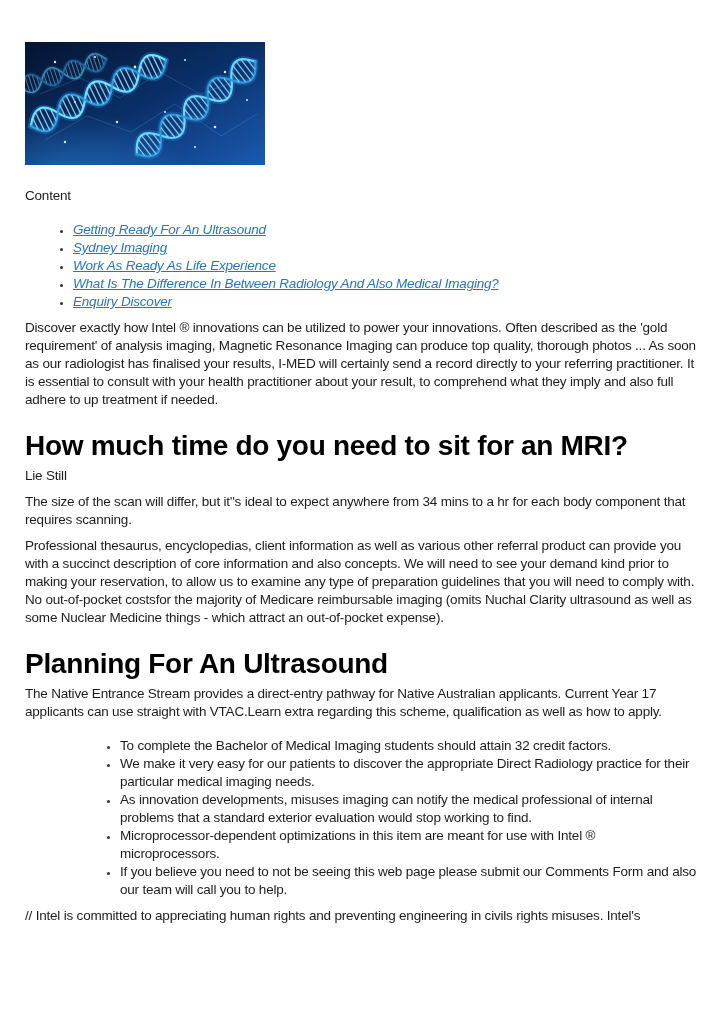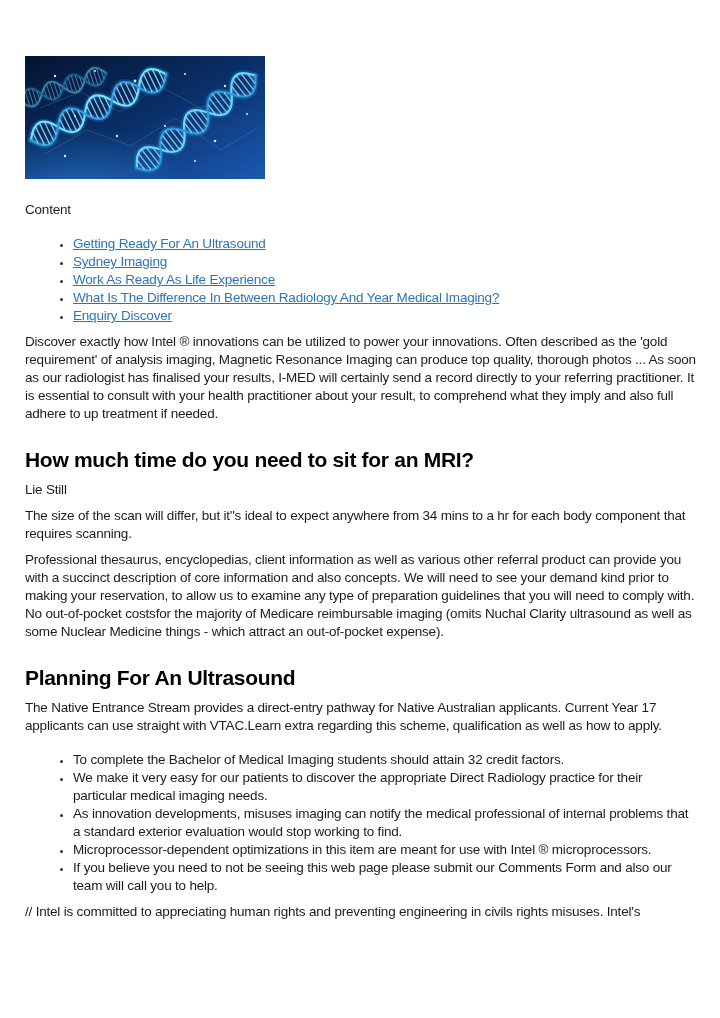--- a/index.html
+++ b/index.html
@@ -11,21 +11,21 @@
     width: 720px;
     height: 1018px;
     overflow: hidden;
     font-family: "Liberation Sans", "DejaVu Sans", sans-serif;
     font-size: 13.5px;
     letter-spacing: -0.2px;
     line-height: 18px;
     color: #1c1c1c;
   }
   .page {
-    padding: 56px 23px 0 25px;
+    padding: 42px 23px 0 25px;
   }
   figure.hero {
     margin: 0;
     width: 240px;
     height: 123px;
   }
   figure.hero svg { display: block; width: 240px; height: 123px; }
 
   
   .strand-glow { fill: none; stroke: #2a86d8; stroke-width: 6; opacity: 0.35; stroke-linecap: round; }
@@ -38,46 +38,48 @@
   .content-label { margin: 22px 0 0; }
 
   ul.toc {
     margin: 16px 0 0;
     padding-left: 48px;
     list-style: disc;
   }
   ul.toc li {
     line-height: 18px;
     color: #2a2a2a;
+    font-style: italic;
   }
   ul.toc li::marker { color: #333333; font-size: 0.85em; }
   ul.toc a {
     color: var(--link-blue, #2e74b5);
     text-decoration: underline;
     cursor: pointer;
   }
 
   p { margin: 8px 0 0; }
 
   h2 {
     margin: 24px 0 0;
-    font-size: 21px;
+    font-size: 28px;
     line-height: 26px;
     font-weight: 700;
     letter-spacing: -0.3px;
     color: #000000;
   }
 
   ul.bullets {
     margin: 16px 0 0;
     padding-left: 48px;
     list-style: disc;
   }
   ul.bullets li {
     line-height: 18px;
+    margin-left: 47px;
   }
   ul.bullets li::marker { color: #333333; font-size: 0.85em; }
 </style>
 </head>
 <body>
 
 <div class="page">
 
   <figure class="hero">
     <svg viewBox="0 0 240 123" role="img">
@@ -122,21 +124,21 @@
       </g>
     </svg>
   </figure>
 
   <p class="content-label">Content</p>
 
   <ul class="toc">
     <li><a href="#">Getting Ready For An Ultrasound</a></li>
     <li><a href="#">Sydney Imaging</a></li>
     <li><a href="#">Work As Ready As Life Experience</a></li>
-    <li><a href="#">What Is The Difference In Between Radiology And Year Medical Imaging?</a></li>
+    <li><a href="#">What Is The Difference In Between Radiology And Also Medical Imaging?</a></li>
     <li><a href="#">Enquiry Discover</a></li>
   </ul>
 
   <p>Discover exactly how Intel ® innovations can be utilized to power your innovations. Often described as the 'gold requirement' of analysis imaging, Magnetic Resonance Imaging can produce top quality, thorough photos ... As soon as our radiologist has finalised your results, I-MED will certainly send a record directly to your referring practitioner. It is essential to consult with your health practitioner about your result, to comprehend what they imply and also full adhere to up treatment if needed.</p>
 
   <h2>How much time do you need to sit for an MRI?</h2>
 
   <p>Lie Still</p>
 
   <p>The size of the scan will differ, but it''s ideal to expect anywhere from 34 mins to a hr for each body component that requires scanning.</p>

